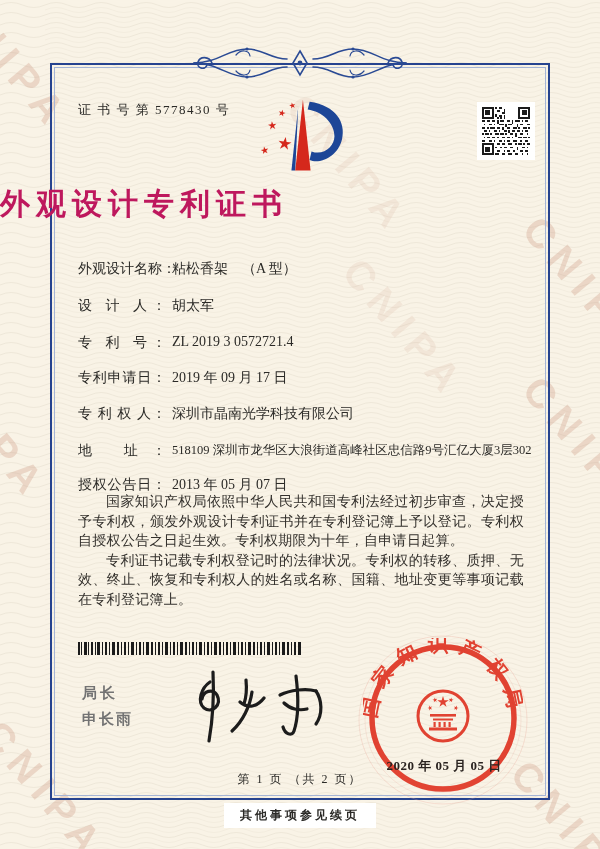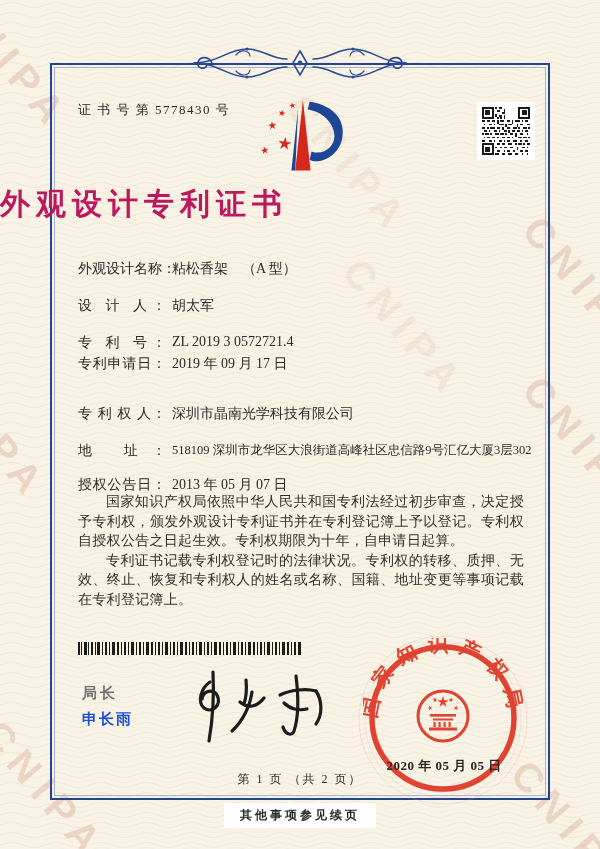--- a/index.html
+++ b/index.html
@@ -38,21 +38,21 @@
   .body-text{
     position:absolute; left:78px; top:492px; width:446px;
     font-size:14px; line-height:19.5px; text-align:justify; color:#33302c;
     letter-spacing:0.3px;
   }
   .body-text p{margin:0; text-indent:2em;}
   .barcode{position:absolute; left:78px; top:642px;}
   .director-title{position:absolute; left:82px; top:684px; font-size:15px; letter-spacing:3px;
     font-family:"Liberation Sans","DejaVu Sans",sans-serif; font-weight:600; color:#737373;}
   .director-name{position:absolute; left:82px; top:710px; font-size:15px; letter-spacing:2px;
-    font-family:"Liberation Sans","DejaVu Sans",sans-serif; font-weight:600; color:#1d4ed8;}
+    font-family:"Liberation Sans","DejaVu Sans",sans-serif; font-weight:600; color:#737373;}
   .signature{position:absolute; left:180px; top:668px;}
   .seal-guilloche{position:absolute; left:355px; top:632px; pointer-events:none;}
   .seal{position:absolute; left:363px; top:638px;}
   .seal-date{
     position:absolute; left:366px; top:736px; width:156px; text-align:center;
     font-size:13px; font-weight:bold; color:#2a2320; letter-spacing:0.5px; white-space:nowrap;margin-top:21px;
   }
   .page-info{position:absolute; left:0; top:771px; width:600px; text-align:center; font-size:12px; letter-spacing:2px;}
   .note-box{
     position:absolute; left:50%; top:803px; transform:translateX(-50%);
@@ -137,21 +137,21 @@
 
   <div class="row" style="top:248px;">
     <span class="flabel">外观设计名称：</span><span class="fvalue">粘松香架　（A 型）</span>
   </div>
   <div class="row" style="top:285px;">
     <span class="flabel">设 计 人：</span><span class="fvalue">胡太军</span>
   </div>
   <div class="row" style="top:322px;">
     <span class="flabel">专 利 号：</span><span class="fvalue">ZL 2019 3 0572721.4</span>
   </div>
-  <div class="row" style="top:343px;">
+  <div class="row" style="top:357px;">
     <span class="flabel">专利申请日：</span><span class="fvalue">2019 年 09 月 17 日</span>
   </div>
   <div class="row" style="top:393px;">
     <span class="flabel">专 利 权 人：</span><span class="fvalue">深圳市晶南光学科技有限公司</span>
   </div>
   <div class="row" style="top:430px;">
     <span class="flabel">地 址：</span><span class="fvalue small">518109 深圳市龙华区大浪街道高峰社区忠信路9号汇亿大厦3层302</span>
   </div>
   <div class="row" style="top:464px;">
     <span class="flabel">授权公告日：</span><span class="fvalue">2013 年 05 月 07 日</span>

